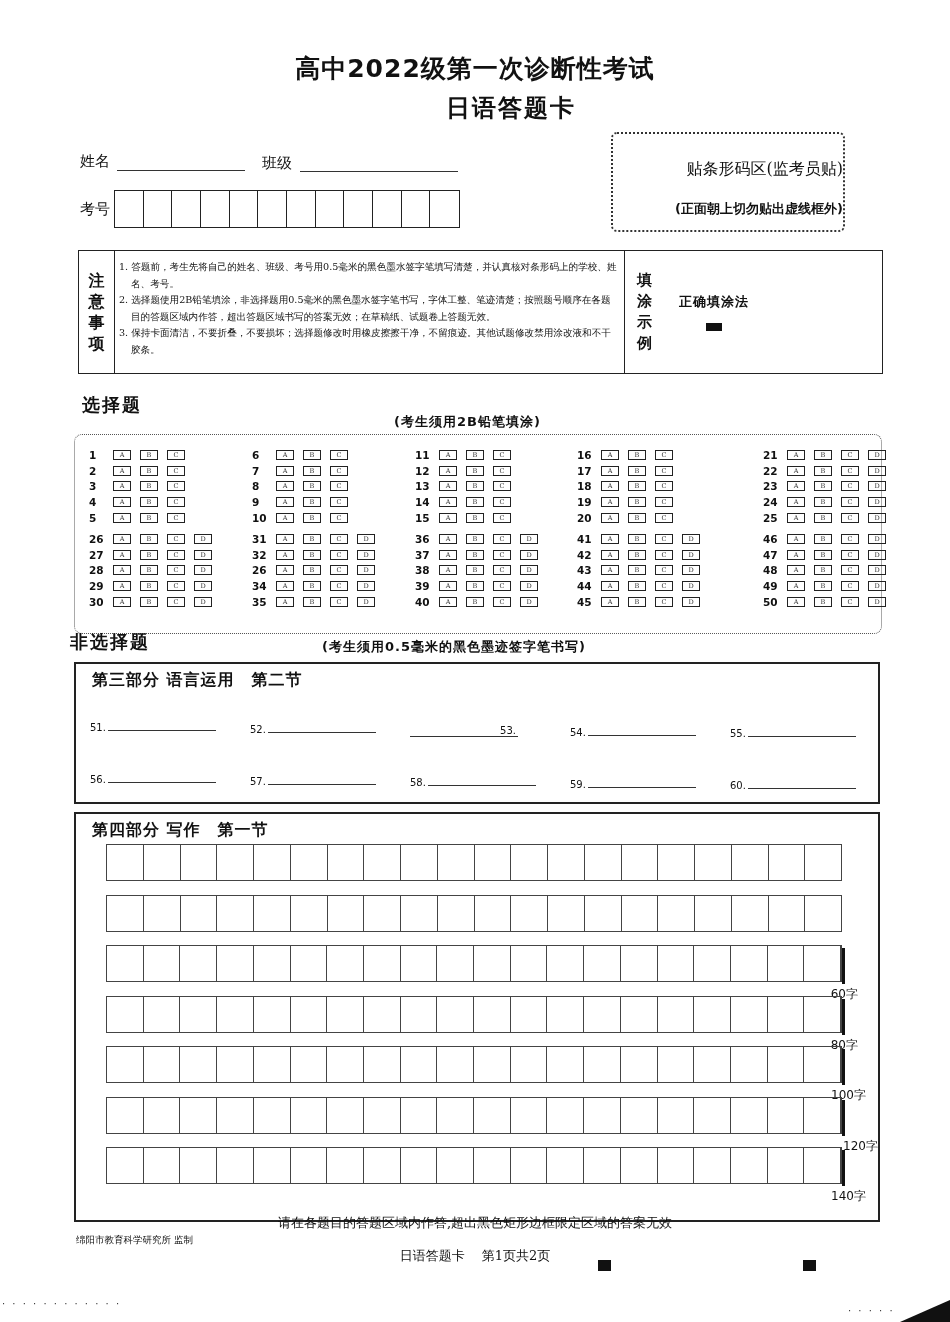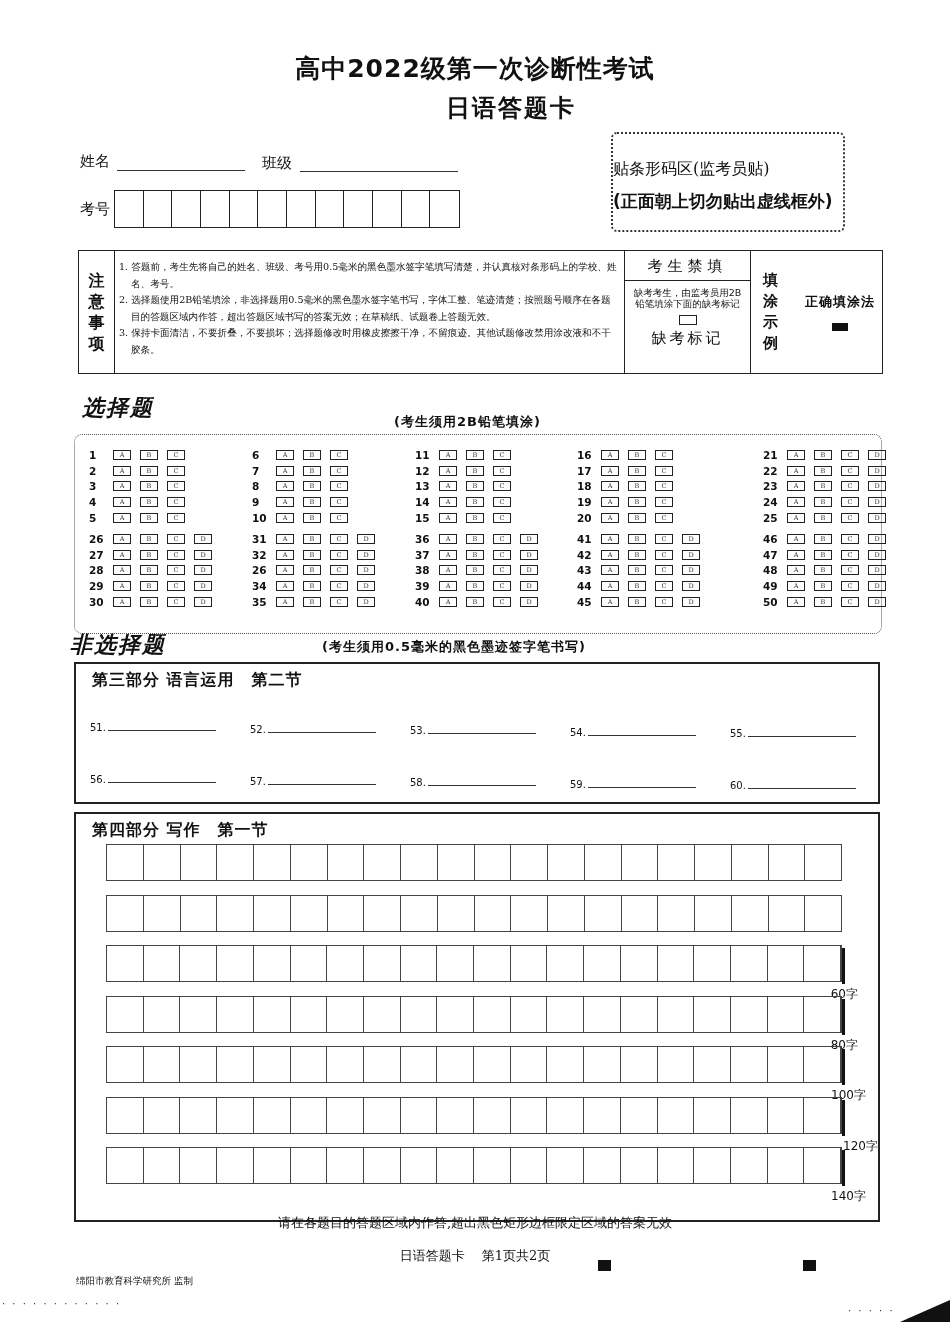--- a/index.html
+++ b/index.html
@@ -8,40 +8,40 @@
   .abs { position: absolute; }
   .title1 { left: 0; width: 950px; top: 52px; text-align: center; font-size: 25px; font-weight: bold; letter-spacing: 1px; }
   .title2 { left: 0; width: 950px; top: 92px; text-align: center; font-size: 24px; font-weight: bold; letter-spacing: 2px; margin-left: 36px; }
 
   .lbl { font-family: "DejaVu Serif", serif; font-size: 15px; }
   .uline { border-bottom: 1px solid #333; height: 1px; }
   .idgrid { display: flex; border: 1px solid #222; height: 38px; }
   .idgrid .cell { width: 28.8px; border-right: 1px solid #222; height: 100%; }
   .idgrid .cell:last-child { border-right: none; }
 
-  .barcode { left: 611px; top: 132px; width: 234px; height: 100px; border: 2px dotted #333; border-radius: 6px; text-align: left; }
+  .barcode { left: 611px; top: 132px; width: 234px; height: 100px; border: 2px dotted #333; border-radius: 6px; text-align: right; }
   .barcode .l1 { font-family: "DejaVu Serif", serif; font-size: 16px; margin-top: 25px; }
-  .barcode .l2 { font-size: 17px; font-weight: bold; margin-top: 10px; }
+  .barcode .l2 { font-size: 13px; font-weight: bold; margin-top: 20px; }
 
   .notice { left: 78px; top: 250px; width: 805px; height: 124px; border: 1.5px solid #222; display: flex; }
   .notice .head { width: 36px; border-right: 1.5px solid #222; display: flex; flex-direction: column; align-items: center; justify-content: center; font-size: 16px; font-weight: bold; line-height: 21px; }
   .notice .body { width: 510px; border-right: 1.5px solid #222; padding: 8px 4px 4px 4px; font-family: "DejaVu Serif", serif; font-size: 9.6px; line-height: 16.6px; }
   .notice .body p { padding-left: 12px; text-indent: -12px; }
   .notice .absent { width: 126px; border-right: 1.5px solid #222; display: flex; flex-direction: column; }
   .absent .hd { height: 30px; border-bottom: 1px solid #222; text-align: center; font-size: 15px; letter-spacing: 5px; line-height: 30px; }
   .absent .desc { text-align: center; font-size: 9.5px; line-height: 11px; margin-top: 6px; padding: 0 4px; }
   .absent .box { width: 18px; height: 10px; border: 1px solid #222; margin: 6px auto 4px; }
   .absent .mark { text-align: center; font-size: 15px; letter-spacing: 3px; }
   .notice .example { flex: 1; display: flex; align-items: center; padding-left: 12px; }
   .example .vert { font-size: 15px; font-weight: bold; line-height: 21px; width: 18px; }
   .example .right { margin-left: 24px; text-align: center; }
   .example .right .t { font-size: 13px; font-weight: bold; letter-spacing: 1px; }
   .example .right .sw { width: 16px; height: 8px; background: #111; margin: 12px auto 0; }
 
-  .sec-title { font-size: 22px; font-weight: bold; letter-spacing: 2px; font-style: italic; }
+  .sec-title { font-size: 18px; font-weight: bold; letter-spacing: 2px; }
   .sec-note { font-size: 13px; font-weight: bold; letter-spacing: 1px; }
 
   .choice { left: 74px; top: 434px; width: 808px; height: 200px; border: 1.5px dotted #555; border-radius: 8px; }
   .block { position: absolute; }
   .qrow { display: flex; align-items: center; height: 15.8px; }
   .qnum { width: 26px; font-size: 10.5px; font-weight: bold; padding-left: 2px; }
   .opt { width: 18px; height: 10px; border: 1.3px solid #222; font-family: "DejaVu Serif", serif; font-size: 6.5px; line-height: 8px; text-align: center; margin-right: 9px; color: #333; }
 
   .part3 { left: 74px; top: 662px; width: 806px; height: 142px; border: 2px solid #222; }
   .part-title { position: absolute; left: 16px; top: 6px; font-size: 16px; font-weight: bold; letter-spacing: 1px; }
@@ -50,21 +50,21 @@
   .blank .ln { width: 108px; border-bottom: 1px solid #333; margin-bottom: 2px; }
 
   .part4 { left: 74px; top: 812px; width: 806px; height: 410px; border: 2px solid #222; }
   .grow { position: absolute; left: 30px; width: 736px; height: 37px; display: flex; border: 1px solid #444; }
   .grow .gc { flex: 1; border-right: 1px solid #444; }
   .grow .gc:last-child { border-right: none; }
   .grow .endbar { position: absolute; right: -4px; top: 2px; width: 3px; height: 36px; background: #111; }
   .cnt { position: absolute; font-size: 12px; font-family: "DejaVu Sans", sans-serif; }
 
   .foot-warn { left: 0; width: 950px; top: 1214px; text-align: center; font-family: "DejaVu Serif", serif; font-size: 13px; }
-  .foot-org { left: 76px; top: 1234px; font-family: "DejaVu Serif", serif; font-size: 9.5px; margin-top: 41px; }
+  .foot-org { left: 76px; top: 1234px; font-family: "DejaVu Serif", serif; font-size: 9.5px; }
   .foot-page { left: 0; width: 950px; top: 1247px; text-align: center; font-family: "DejaVu Serif", serif; font-size: 13px; }
   .sq { width: 13px; height: 11px; background: #111; }
   .dots { font-size: 10px; letter-spacing: 2px; color: #333; }
   .scanedge { left: 900px; top: 1300px; width: 0; height: 0; border-left: 50px solid transparent; border-bottom: 22px solid #111; }
 </style>
 </head>
 <body>
 
 <div class="abs title1">高中2022级第一次诊断性考试</div>
 <div class="abs title2">日语答题卡</div>
@@ -99,26 +99,20 @@
     <span>注</span>
     <span>意</span>
     <span>事</span>
     <span>项</span>
   </div>
   <div class="body">
     <p>1. 答题前，考生先将自己的姓名、班级、考号用0.5毫米的黑色墨水签字笔填写清楚，并认真核对条形码上的学校、姓名、考号。</p>
     <p>2. 选择题使用2B铅笔填涂，非选择题用0.5毫米的黑色墨水签字笔书写，字体工整、笔迹清楚；按照题号顺序在各题目的答题区域内作答，超出答题区域书写的答案无效；在草稿纸、试题卷上答题无效。</p>
     <p>3. 保持卡面清洁，不要折叠，不要损坏；选择题修改时用橡皮擦擦干净，不留痕迹。其他试题修改禁用涂改液和不干胶条。</p>
   </div>
-  <div class="absent">
-    <div class="hd">考生禁填</div>
-    <div class="desc">缺考考生，由监考员用2B铅笔填涂下面的缺考标记</div>
-    <div class="box"></div>
-    <div class="mark">缺考标记</div>
-  </div>
   <div class="example">
     <div class="vert">
       <div>填</div>
       <div>涂</div>
       <div>示</div>
       <div>例</div>
     </div>
     <div class="right">
       <div class="t">正确填涂法</div>
       <div class="sw"></div>
@@ -487,21 +481,21 @@
 <div class="abs part3" id="part3">
   <div class="part-title">第三部分 语言运用　第二节</div>
 <div class="blank" style="left: 14px; top: 58px;">
       <span class="n">51.</span>
       <span class="ln"></span>
     </div>
     <div class="blank" style="left: 174px; top: 59.5px;">
       <span class="n">52.</span>
       <span class="ln"></span>
     </div>
-    <div class="blank" style="left: 334px; top: 61px;">
+    <div class="blank" style="left: 334px; top: 61px; flex-direction: column;">
       <span class="n">53.</span>
       <span class="ln"></span>
     </div>
     <div class="blank" style="left: 494px; top: 62.5px;">
       <span class="n">54.</span>
       <span class="ln"></span>
     </div>
     <div class="blank" style="left: 654px; top: 64px;">
       <span class="n">55.</span>
       <span class="ln"></span>

